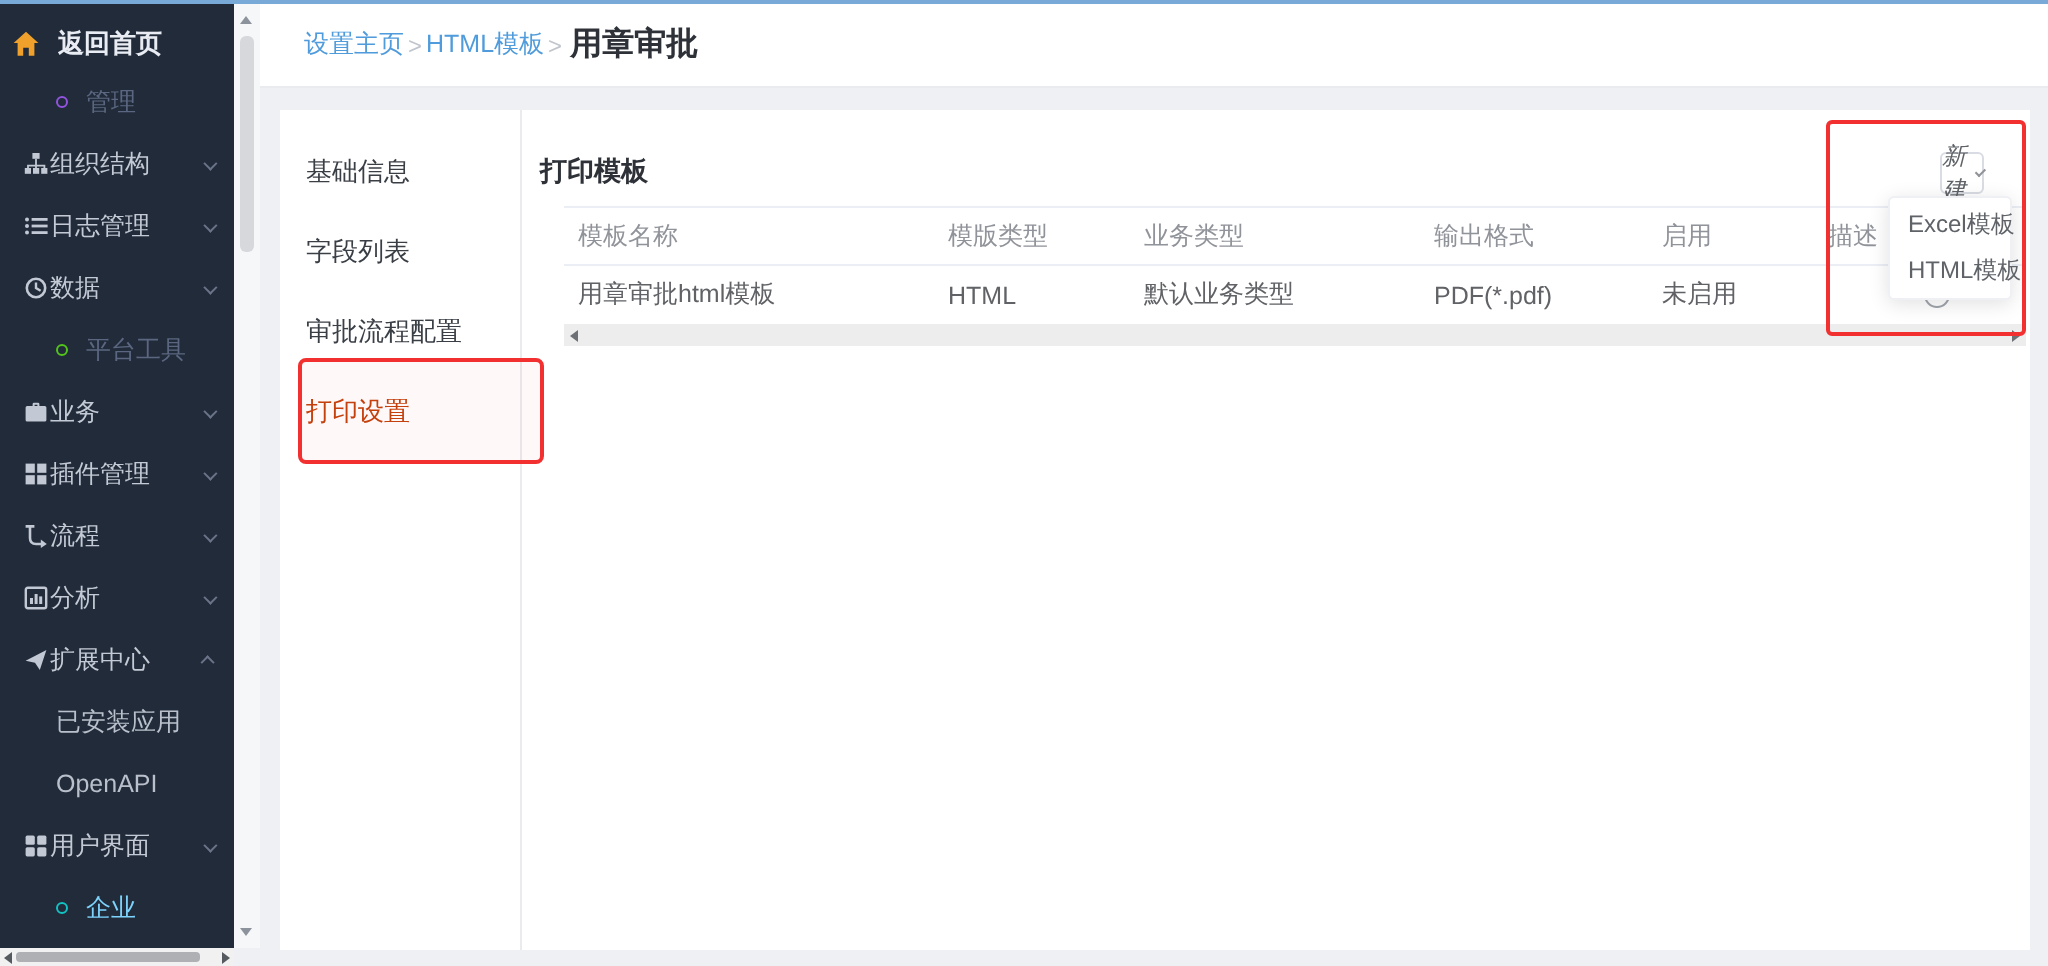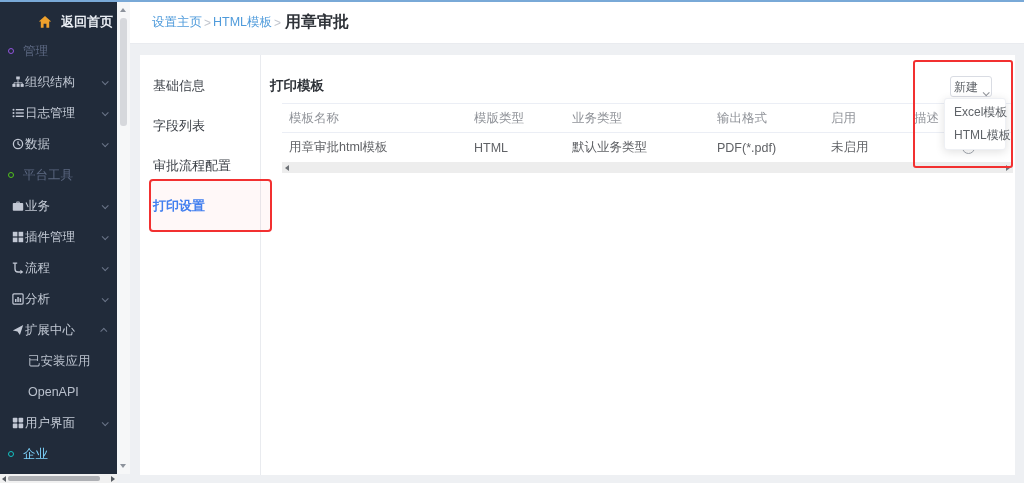--- a/index.html
+++ b/index.html
@@ -8,24 +8,24 @@
     position:relative; overflow:hidden;
     background:#eef0f3;
     font-family:"Liberation Sans","DejaVu Sans",sans-serif;
   }
   
   .top-accent { position:absolute; left:0; top:0; width:1024px; height:2px; background:#79a9d7; }
 
   
   .sidebar { position:absolute; left:0; top:2px; width:117px; height:472px; background:#212b3a; }
   .sb-home { height:28px; margin-top:6px; display:flex; align-items:center; padding-left:6px; gap:9px;
-             color:#e9edf3; font-size:13px; font-weight:bold; cursor:pointer;margin-left:32px; }
+             color:#e9edf3; font-size:13px; font-weight:bold; cursor:pointer; }
   .sb-item { height:30px; margin-bottom:1px; display:flex; align-items:center; padding-left:12px; gap:1px;
              color:#c3cad5; font-size:12.5px; cursor:pointer; white-space:nowrap; }
-  .sb-item.section { color:#5b6780; padding-left:8px; gap:9px; }
+  .sb-item.section { color:#5b6780; padding-left:8px; gap:9px;margin-left:20px; }
   .sb-item.sub { padding-left:28px; color:#b9c0cc; }
   .sb-item.teal-text { color:#7dd3fc; }
   .dot { width:6px; height:6px; border-radius:50%; border:1.5px solid; flex:none; }
   .sb-ico { width:12px; height:12px; flex:none; display:block; }
   .chev { width:5px; height:5px; border-right:1.3px solid #6a7488; border-bottom:1.3px solid #6a7488;
           margin-left:auto; margin-right:10px; flex:none; }
   .chev.down { transform:rotate(45deg) translateY(-1px); }
   .chev.up   { transform:rotate(-135deg) translateY(-1px); }
 
   
@@ -46,21 +46,21 @@
   .bc-link { font-size:12.5px; color:#4f9bdb; cursor:pointer; }
   .bc-sep  { font-size:12px; color:#c0c4cc; }
   .bc-current { font-size:16px; color:#2e3238; font-weight:600; margin-left:2px; }
 
   
   .card { position:absolute; left:140px; top:55px; width:875px; height:420px; background:#fff; }
 
   
   .side-nav { position:absolute; left:0; top:0; width:121px; height:100%; border-right:1px solid #e9ebef; padding-top:11px; }
   .nav-item { height:40px; line-height:40px; padding-left:13px; font-size:13px; color:#3a3f46; cursor:pointer; white-space:nowrap; }
-  .nav-item.muted { color:#3b82f6;font-weight:bold; }
+  .nav-item.muted { color:#c2410c; }
   .red-box-tab { position:absolute; left:9px; top:124px; width:123px; height:53px; border:2px solid #f23030;
                  border-radius:4px; background:rgba(250,80,80,0.04); z-index:5; pointer-events:none; }
 
   
   .content { position:absolute; left:122px; top:0; right:0; bottom:0; }
   .section-title { position:absolute; left:8px; top:22px; font-size:13.5px; font-weight:bold; color:#2e3238; }
 
   .table { position:absolute; left:20px; top:48px; right:2px; }
   .t-head, .t-row { display:grid; grid-template-columns:185px 98px 145px 114px 83px 1fr;
                     align-items:center; padding-left:7px; }
@@ -68,23 +68,23 @@
   .t-row  { height:29px; color:#606266; font-size:12.5px; position:relative; }
   .row-action { position:absolute; right:38px; top:8px; width:13px; height:13px; border:1px solid #a0a5ad;
                 border-radius:50%; cursor:pointer; }
   .row-action .chev2 { position:absolute; left:3.5px; top:2.5px; width:4px; height:4px;
                        border-right:1.2px solid #a0a5ad; border-bottom:1.2px solid #a0a5ad; transform:rotate(45deg); }
   .t-scroll { height:11px; background:#ededed; position:relative; }
   .ts-left  { position:absolute; left:3px; top:2.5px;  width:0; height:0; border-top:3px solid transparent; border-bottom:3px solid transparent; border-right:4px solid #6d7176; }
   .ts-right { position:absolute; right:3px; top:2.5px; width:0; height:0; border-top:3px solid transparent; border-bottom:3px solid transparent; border-left:4px solid #6d7176; }
 
   
-  .new-btn { position:absolute; top:21px; right:23px; width:42px; height:21px; background:#fff;
-             border:1px solid #d9dce3; border-radius:3px; display:flex; align-items:flex-end; justify-content:center;
-             gap:5px; font-size:12px; color:#5f6368; cursor:pointer; z-index:4; }
+  .new-btn { position:absolute; top:21px; right:23px; width:22px; height:21px; background:#fff;
+             border:1px solid #d9dce3; border-radius:3px; display:flex; align-items:center; justify-content:center;
+             gap:5px; font-size:12px; color:#5f6368; cursor:pointer; z-index:4;font-style:italic; }
   .new-btn .caret { width:5px; height:5px; border-right:1.2px solid #909399; border-bottom:1.2px solid #909399;
                     transform:rotate(45deg) translateY(-1px); }
   .dropdown { position:absolute; top:43px; right:9px; width:62px; background:#fff; border:1px solid #eef0f4;
               border-radius:3px; box-shadow:0 2px 10px rgba(0,0,0,0.12); padding:2px 0; z-index:6; }
   .dd-item { height:23px; line-height:23px; padding-left:9px; font-size:12px; color:#5f6368; cursor:pointer; white-space:nowrap; }
   .red-box-new { position:absolute; top:5px; right:2px; width:100px; height:108px; border:2px solid #f23030;
                  border-radius:3px; z-index:7; pointer-events:none; }
 </style>
 </head>
 <body>

